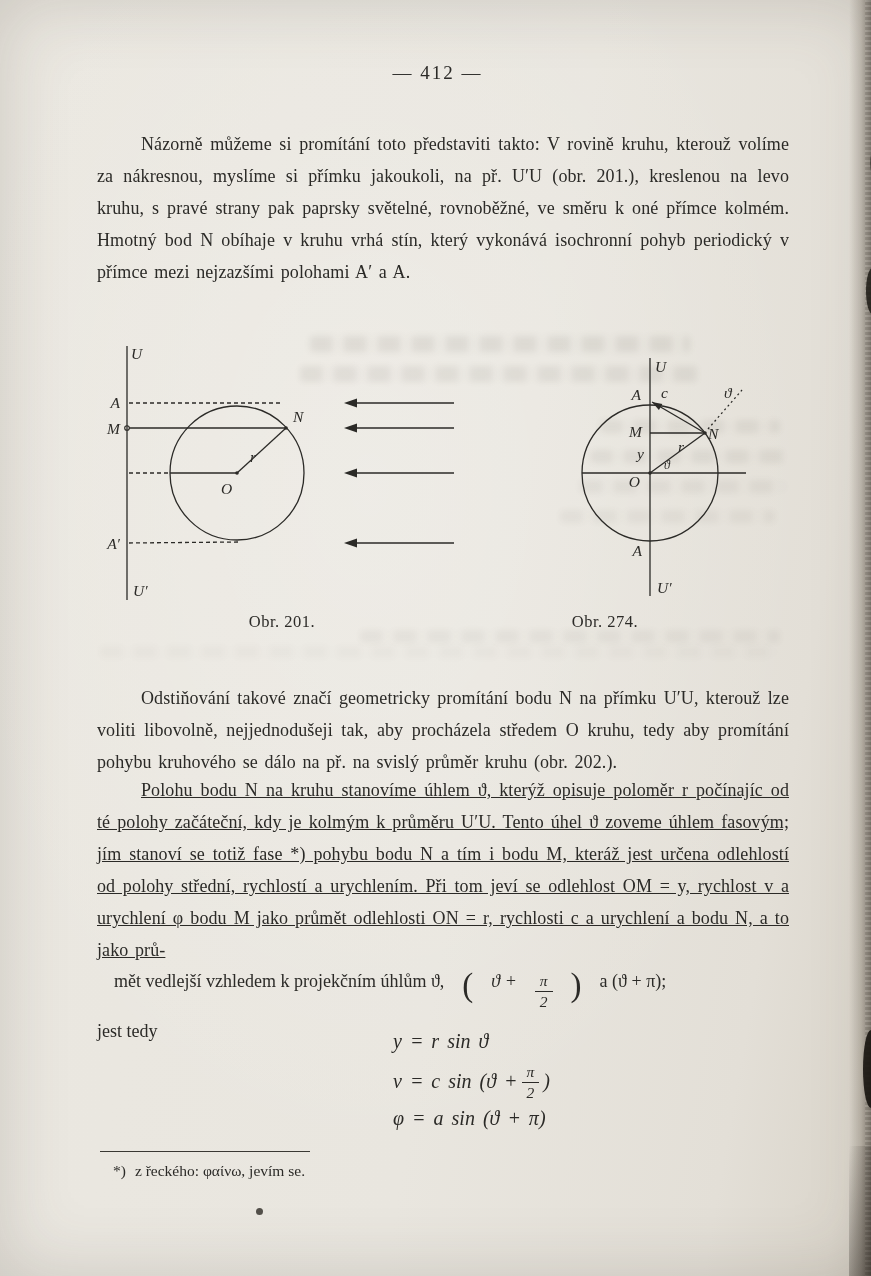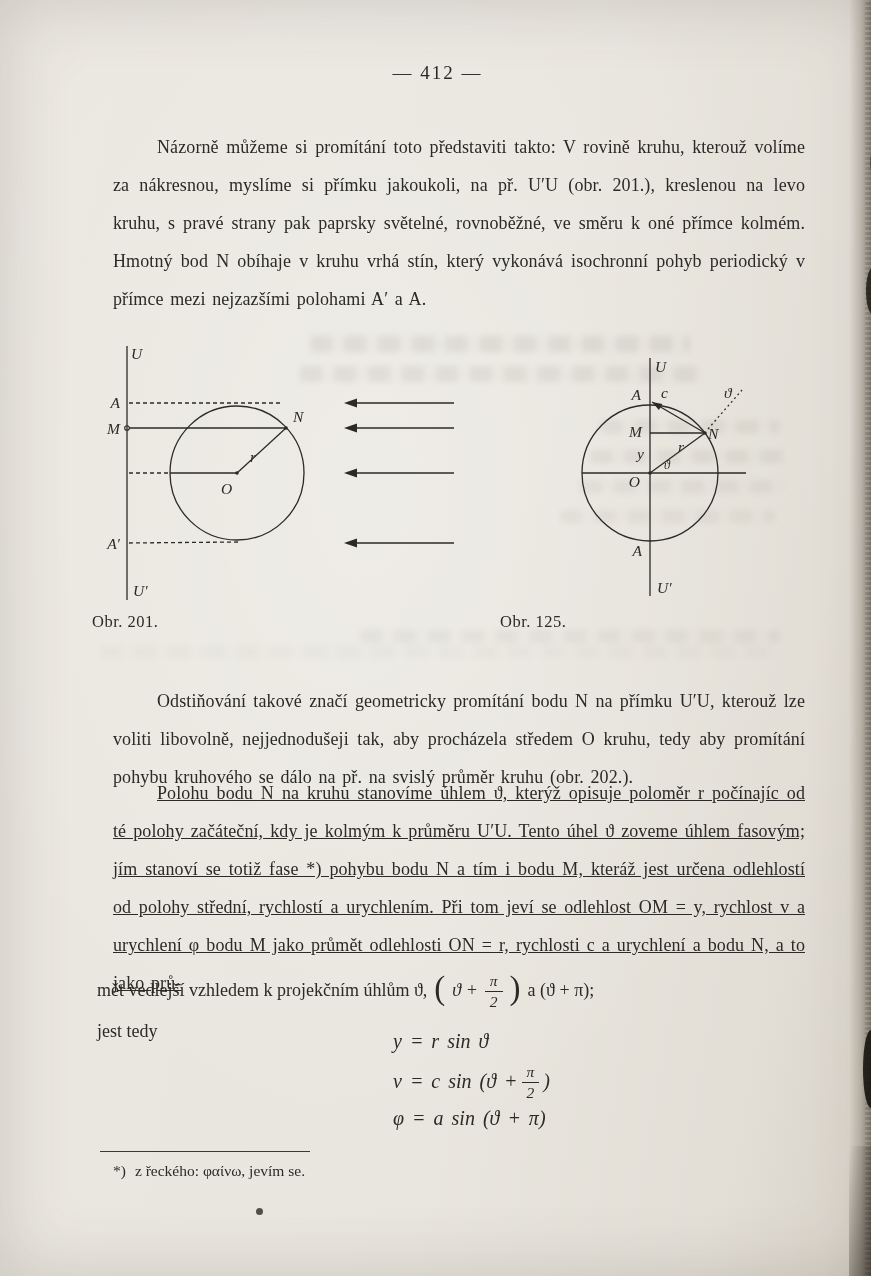--- a/index.html
+++ b/index.html
@@ -12,41 +12,41 @@
       linear-gradient(100deg, #ebe8e1 0%, #e9e6df 55%, #e3dfd7 84%, #dbd6cc 95%, #cfc9bf 100%);
     box-shadow: inset 0 0 70px rgba(80,72,60,0.20);
     padding-left: 8px;
   }
   .pagenum {
     position:absolute; top:62px; left:90px; width:695px; text-align:center;
     font-size:19px; letter-spacing:2px;
   }
   .para {
     position:absolute; left:97px; width:692px;
-    text-align:justify; font-size:18px; line-height:38px;
-    word-spacing:2px; letter-spacing:0.1px;margin-left:16px;
+    text-align:justify; font-size:18px; line-height:32px;
+    word-spacing:2px; letter-spacing:0.1px;
   }
   .indent { text-indent:44px; }
   .p1 { top:110px; }
   .p2 { top:664px;font-family:Liberation Serif, serif; }
   .p3 { top:756px;text-decoration:underline; }
   .fig { position:absolute; }
   .fig text {
     font-family:"Liberation Serif", serif; font-style:italic;
     font-size:15.5px; fill:#2b2a27;
   }
   .fig text.small { font-size:12px; }
   .cap {
-    position:absolute; font-size:16.5px; letter-spacing:0.5px; 
+    position:absolute; font-size:16.5px; letter-spacing:0.5px; text-align:center;
   }
   .cap1 { top:612px; left:92px; width:380px; }
   .cap2 { top:612px; left:500px; width:210px; }
   .mathline {
-    position:absolute; left:97px; top:971px; width:700px;
-    display:flex; align-items:center; gap:7px; font-size:18px;
+    position:absolute; left:114px; top:971px; width:700px;
+    display:flex; align-items:flex-start; gap:18px; font-size:18px;
   }
   .mathvar { font-style:italic; }
   .bigparen { font-size:33px; font-weight:300; line-height:1; transform:translateY(-2px); }
   .frac {
     display:inline-flex; flex-direction:column; align-items:center;
     line-height:1.1; font-size:15.5px; font-style:italic; transform:translateY(1px);
   }
   .frac-num { padding:0 5px 2px; border-bottom:1.4px solid #2b2a27; }
   .frac-den { padding-top:1px; }
   .jesttedy { position:absolute; left:97px; top:1021px; font-size:18px; }
@@ -167,21 +167,21 @@
     <text x="138" y="114">r</text>
     <text x="104" y="121" text-anchor="end">y</text>
     <text x="100" y="149" text-anchor="end">O</text>
     <text x="121" y="60">c</text>
     <text x="184" y="60">ϑ</text>
     <text x="124" y="131" class="small">ϑ</text>
     <text x="102" y="218" text-anchor="end">A</text>
   </svg>
 
   <div class="cap cap1">Obr. 201.</div>
-  <div class="cap cap2">Obr. 125.</div>
+  <div class="cap cap2">Obr. 274.</div>
 
   <p class="para indent p2">Odstiňování takové značí geometricky promítání bodu N na přímku U′U, kterouž lze voliti libovolně, nejjednodušeji tak, aby procházela středem O kruhu, tedy aby promítání pohybu kruhového se dálo na př. na svislý průměr kruhu (obr. 202.).</p>
 
   <p class="para indent p3">Polohu bodu N na kruhu stanovíme úhlem ϑ, kterýž opisuje poloměr r počínajíc od té polohy začáteční, kdy je kolmým k průměru U′U. Tento úhel ϑ zoveme úhlem fasovým; jím stanoví se totiž fase *) pohybu bodu N a tím i bodu M, kteráž jest určena odlehlostí od polohy střední, rychlostí a urychlením. Při tom jeví se odlehlost OM = y, rychlost v a urychlení φ bodu M jako průmět odlehlosti ON = r, rychlosti c a urychlení a bodu N, a to jako prů-</p>
 
   <div class="mathline">
     <span>mět vedlejší vzhledem k projekčním úhlům ϑ,</span>
     <span class="bigparen">(</span>
     <span class="mathvar">ϑ +</span>
     <span class="frac">

